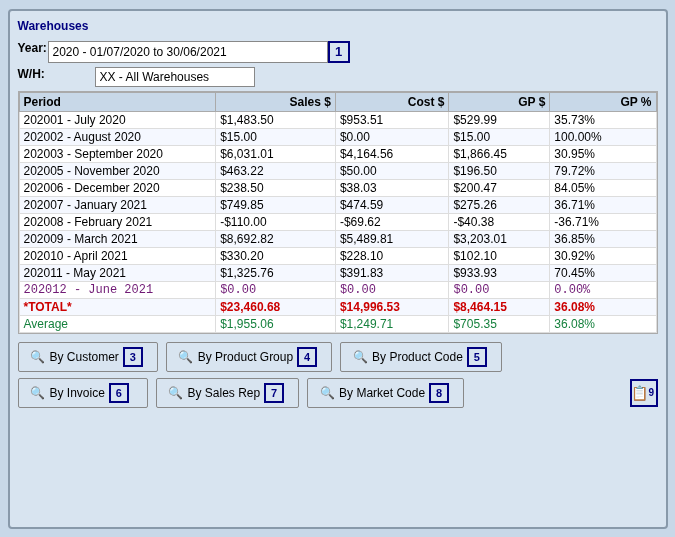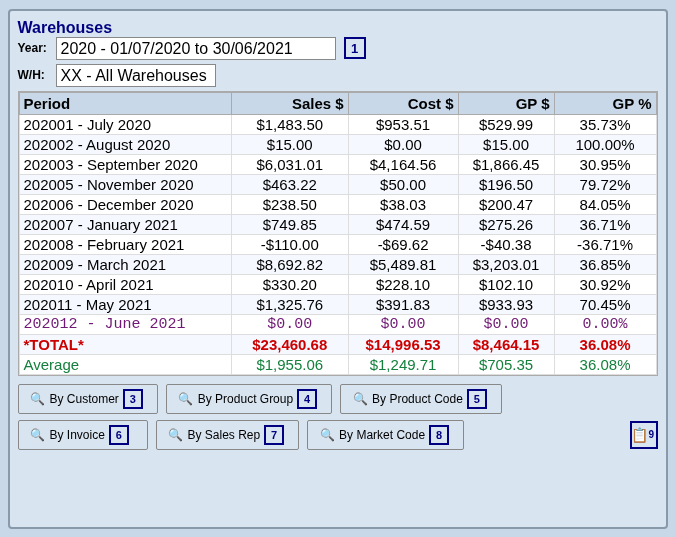--- a/index.html
+++ b/index.html
@@ -16,47 +16,48 @@
     .window {
       width: 660px;
       height: 520px;
       background: #d8e4f0;
       border: 2px solid #8899aa;
       border-radius: 4px;
       padding: 8px;
       position: relative;
     }
     .title {
-      font-size: 16px;
+      font-size: 12px;
       font-weight: bold;
       color: #000080;
+      margin-bottom: 8px;
     }
     .controls-row {
       display: flex;
-      align-items: center;
       margin-bottom: 4px;
-      gap: 8px;
+      gap: 0;
     }
     .label {
       font-weight: bold;
       color: #000;
       min-width: 30px;
     }
     .dropdown {
       border: 1px solid #888;
       background: white;
       padding: 2px 4px;
       appearance: none;
-      font-size: 16px;
+      font-size: 12px;
     }
     .dropdown-year {
       width: 280px;
     }
     .dropdown-wh {
       width: 160px;
+      margin-left: 47px;
     }
     .badge {
       width: 22px;
       height: 22px;
       border: 2px solid #000080;
       color: #000080;
       font-weight: bold;
       font-size: 13px;
       display: flex;
       align-items: center;
@@ -65,42 +66,42 @@
     .table-container {
       background: white;
       border: 1px solid #aaa;
       width: 100%;
       overflow: hidden;
       margin-bottom: 8px;
     }
     table {
       width: 100%;
       border-collapse: collapse;
-      font-size: 15px;
+      font-size: 12px;
     }
     thead tr {
       background: #c8d8e8;
     }
     thead th {
       border: 1px solid #aaa;
       padding: 2px 4px;
       text-align: left;
       font-weight: bold;
       color: #000;
     }
     thead th.right {
       text-align: right;
       padding-left: 44px;
     }
     tbody tr td {
       border: 1px solid #ddd;
       padding: 1px 4px;
     }
     tbody tr td.right {
-      text-align: center;
+      text-align: left;
     }
     tbody tr:nth-child(even) {
       background: #f5f8ff;
     }
     .current-row td {
       color: #701a75;
       font-family: Liberation Mono, monospace;
     }
     .total-row td {
       color: #cc0000;

